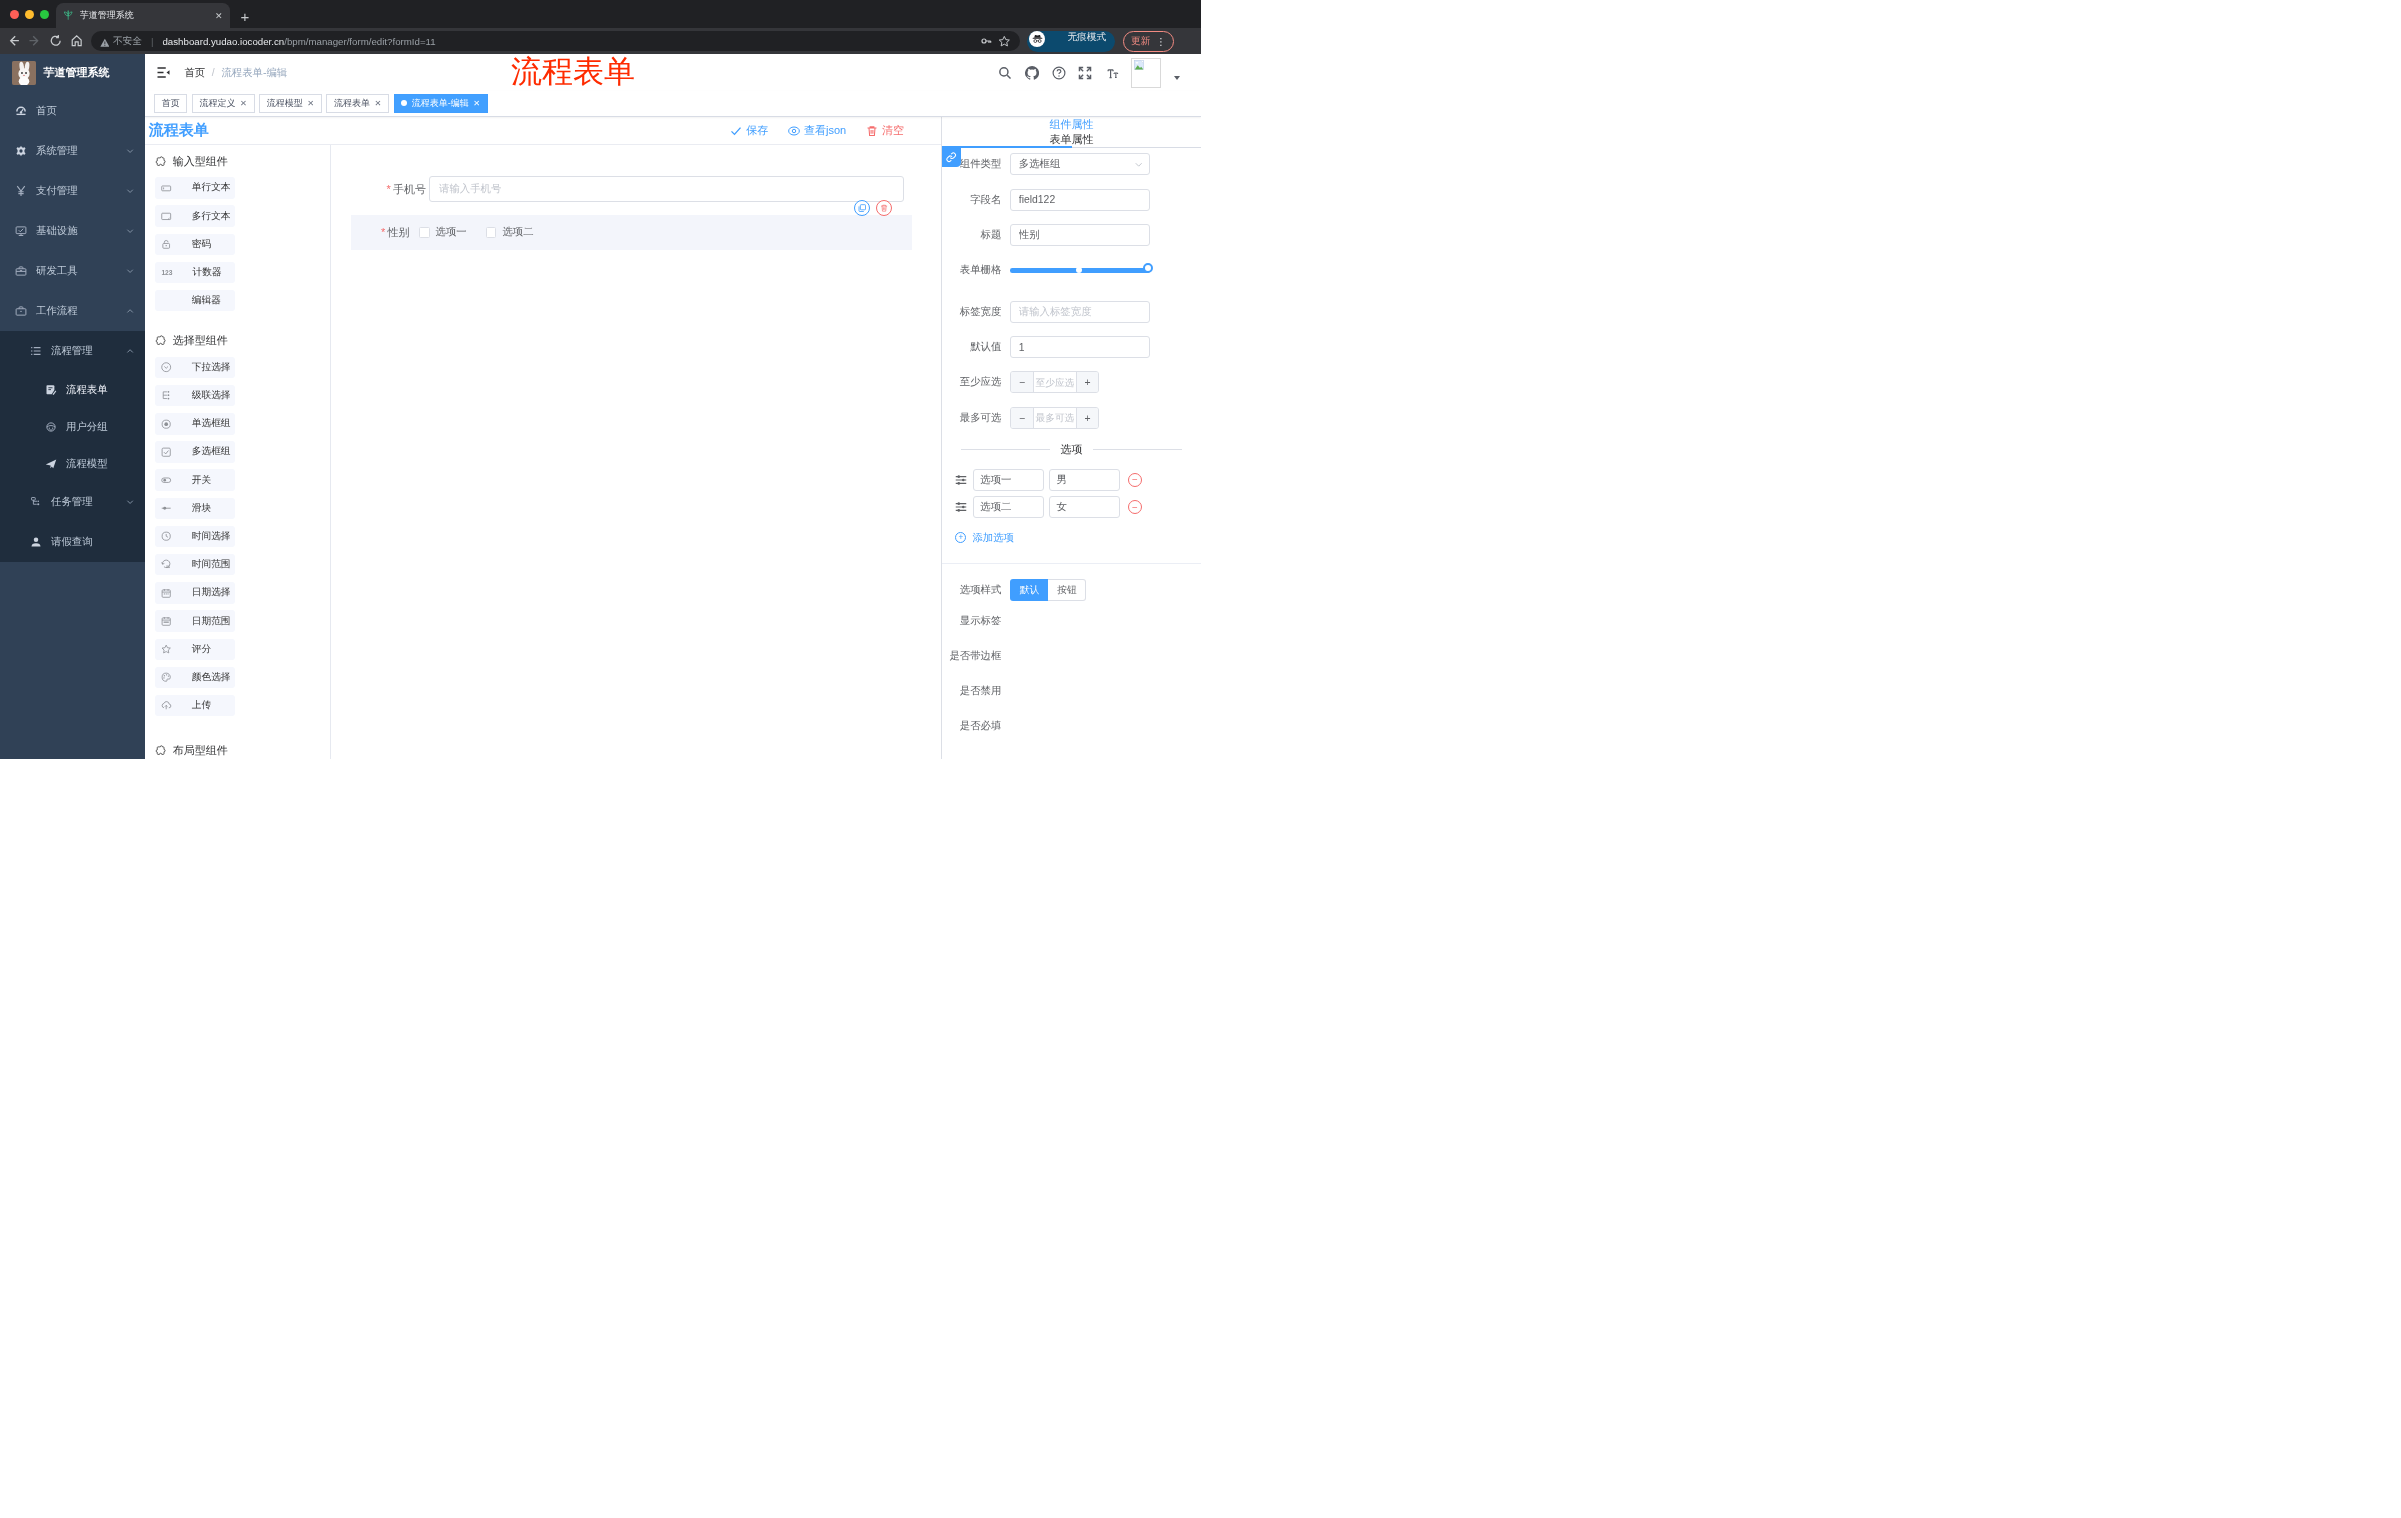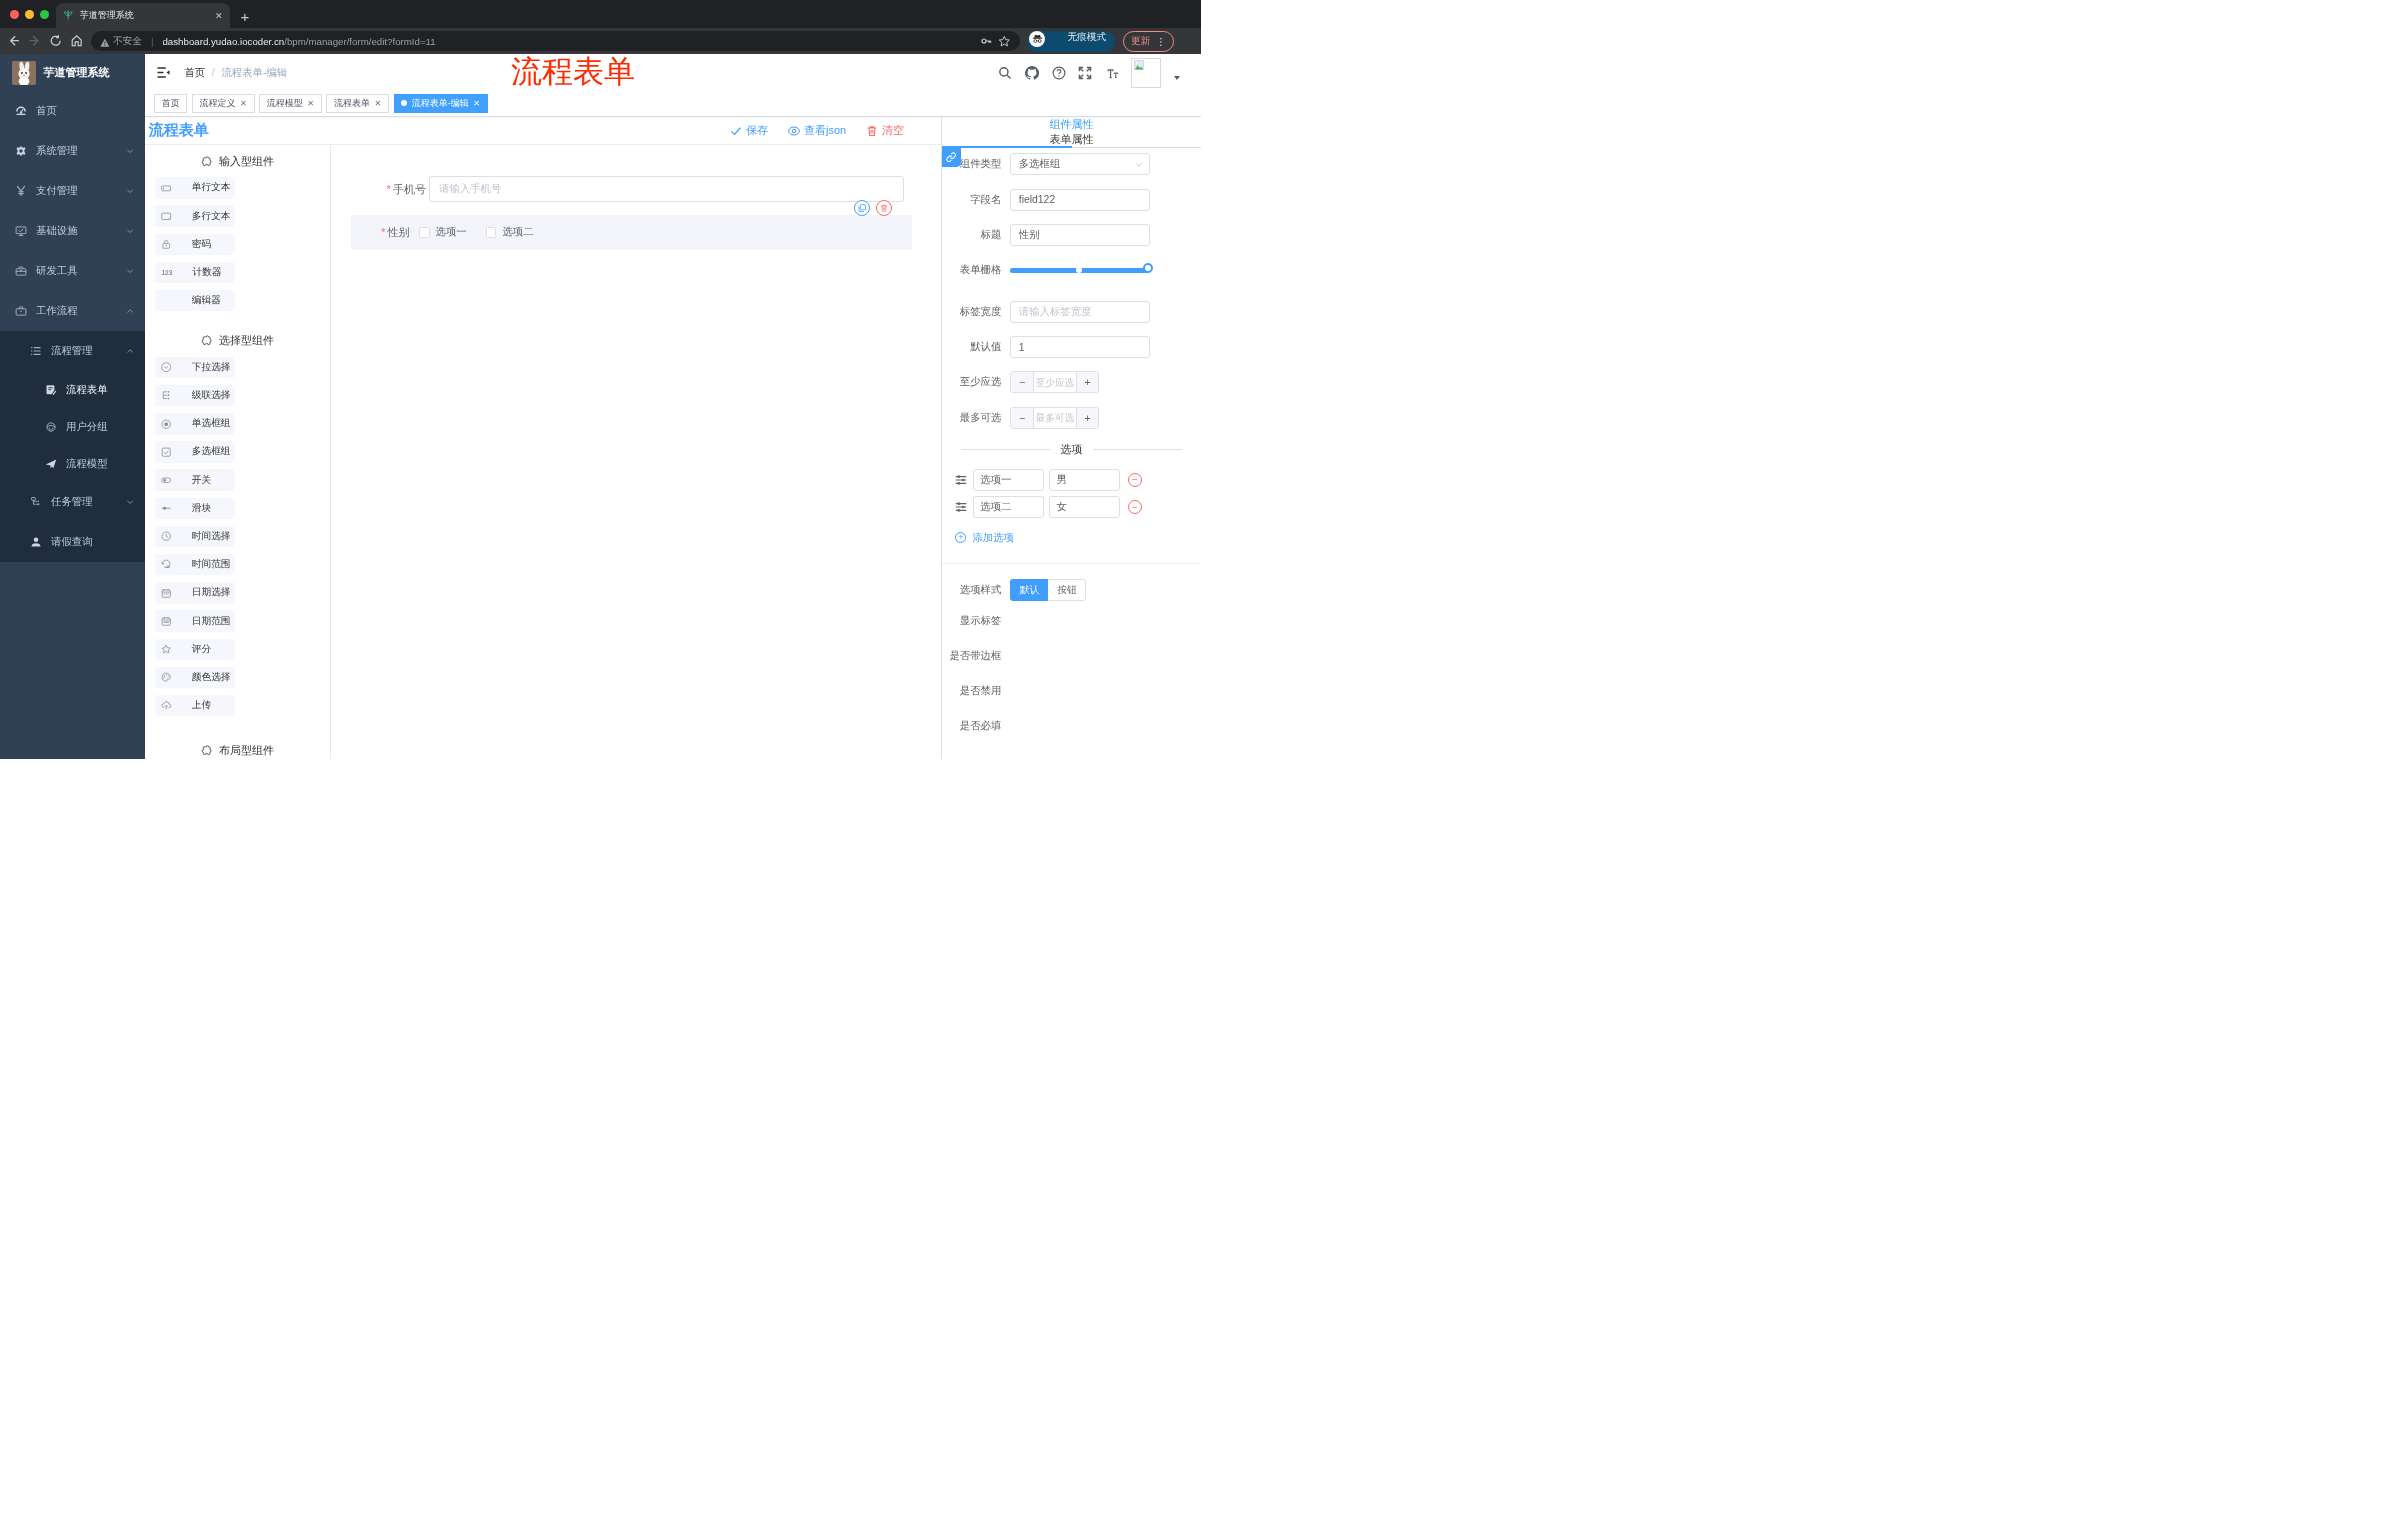--- a/index.html
+++ b/index.html
@@ -88,21 +88,21 @@
   .doc-title { color:#409eff; font-size:15px; font-weight:bold; }
   .tool-actions { margin-left:auto; display:flex; align-items:center; gap:19.3px; }
   .tbtn { display:flex; align-items:center; gap:4.5px; font-size:11px; color:#409eff; cursor:pointer; background:none; border:none; }
   .tbtn.red { color:#f56c6c; }
   .tbtn svg { width:12px; height:12px; }
 
   .editor-body { flex:1; display:flex; min-height:0; }
 
   
   .palette { width:186px; border-right:0.7px solid #e6e9f0; padding:9px 9.7px 0; overflow:hidden; flex-shrink:0; }
-  .psec-h { display:flex; align-items:center; gap:6px; font-size:11px; color:#303133; height:15px;justify-content:center; }
+  .psec-h { display:flex; align-items:center; gap:6px; font-size:11px; color:#303133; height:15px; }
   .psec-h svg { width:12px; height:12px; color:#4a4a4a; }
   .pgrid { display:flex; flex-wrap:wrap; gap:6.7px 6px; margin-top:8.2px; }
   .pbtn { width:80px; height:21.5px; background:#f5f7fd; border-radius:3px; display:flex; align-items:center;
     padding-left:6.7px; gap:20px; font-size:9.7px; color:#333; cursor:grab; white-space:nowrap; }
   .pbtn .pic { width:10.4px; height:10.4px; color:#8d9095; flex-shrink:0; display:flex; align-items:center; justify-content:center; }
   .pbtn .pic.num { font-size:6.7px; font-weight:bold; letter-spacing:0; width:auto; }
   .mt30 { margin-top:22px; } .mt36 { margin-top:27px; }
   .lf-label .star, .star { color:#f56c6c; margin-right:2.2px; }
   .ipt { width:100%; height:26px; border:0.7px solid #dcdfe6; border-radius:3px; padding:0 9px;
     font-size:10.4px; color:#606266; outline:none; background:#fff; font-family:inherit; }

